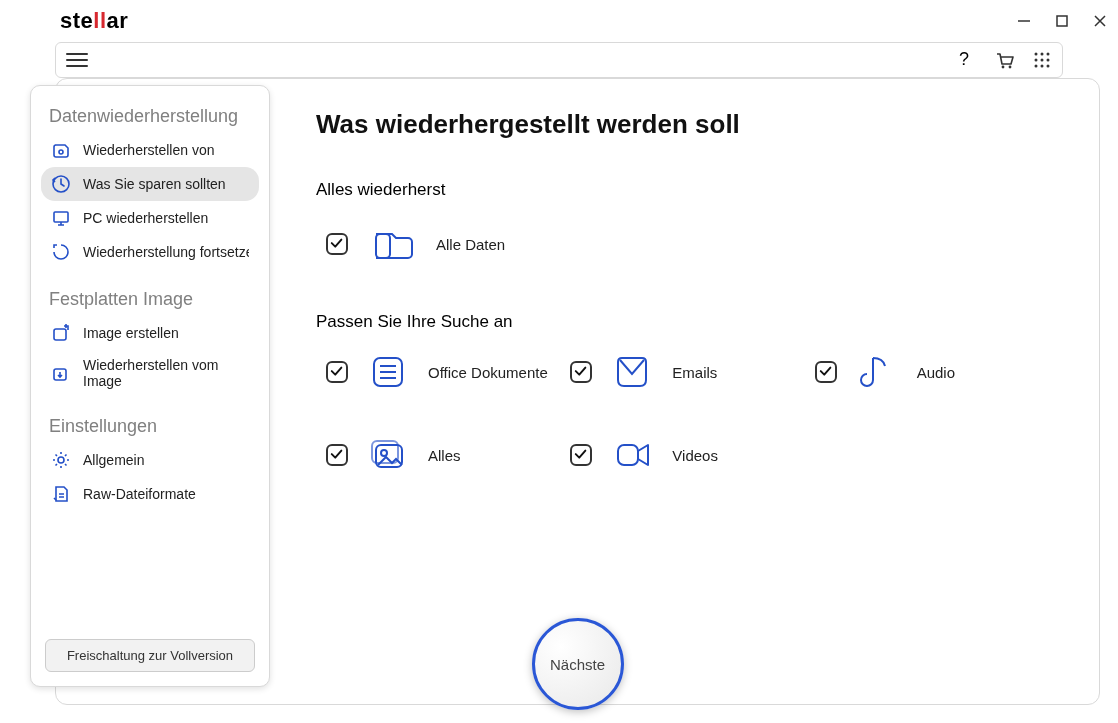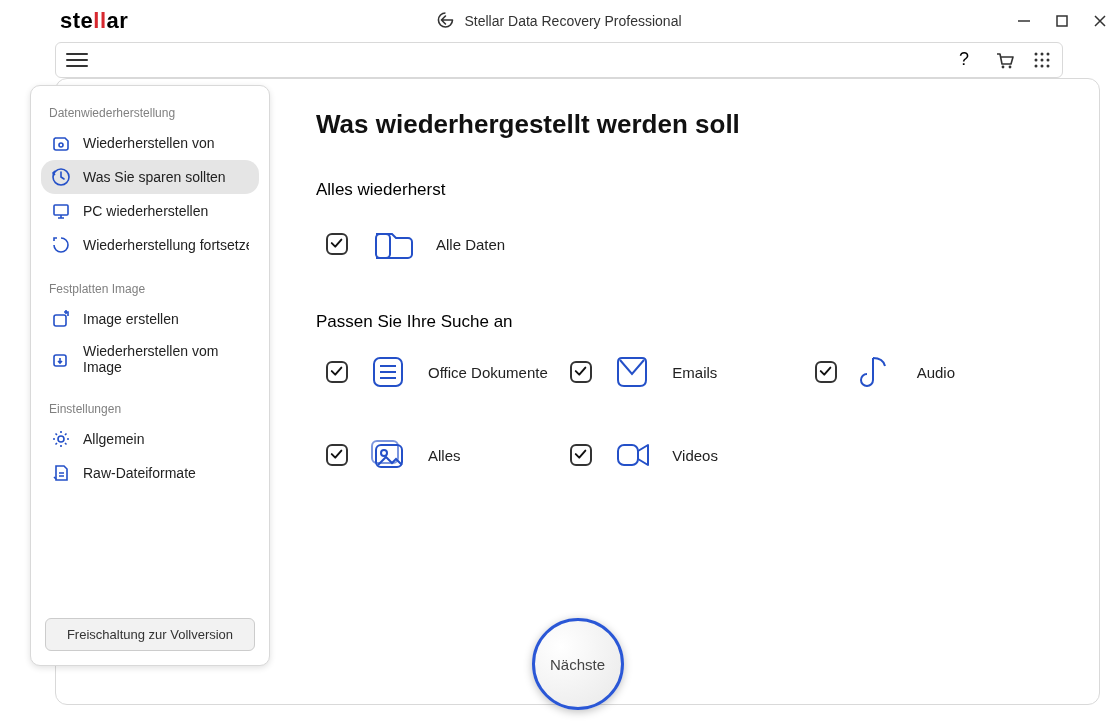--- a/index.html
+++ b/index.html
@@ -19,21 +19,21 @@
   .hamburger { width:22px; height:22px; cursor:pointer; display:flex; flex-direction:column; justify-content:center; gap:4px; }
   .hamburger span { display:block; height:2px; background:#333; border-radius:1px; }
   .toolbar-right { display:flex; align-items:center; gap:18px; }
   .toolbar-right .ticon { width:20px; height:20px; cursor:pointer; color:#333; display:flex; align-items:center; justify-content:center;}
 
   
   .mainframe { position:absolute; left:55px; right:18px; top:78px; bottom:18px; border:1px solid #d9d9d9; border-radius:12px; padding: 30px 40px 20px 260px; }
 
   
   .sidebar { position:absolute; left:30px; top:85px; width:240px; background:#fff; border:1px solid #d9d9d9; border-radius:10px; box-shadow: 0 2px 6px rgba(0,0,0,0.12); padding: 14px 10px 14px 10px; display:flex; flex-direction:column; }
-  .side-section-title { font-size:12px; color:#808080; padding: 6px 8px 6px 8px; }
+  .side-section-title { font-size:18px; color:#808080; padding: 6px 8px 6px 8px; }
   .side-item { display:flex; align-items:center; gap:12px; padding:7px 10px; border-radius:14px; font-size:14px; color:#222; cursor:pointer; }
   .side-item.active { background:#e5e5e5; }
   .side-item .sicon { width:20px; height:20px; display:flex; align-items:center; justify-content:center; color:#2450c8; flex-shrink:0;}
   .side-gap { height: 14px; }
   .side-spacer { flex:1; }
   .unlock-btn { margin: 8px 4px 0 4px; padding: 8px 10px; border:1px solid #ccc; border-radius:6px; background:#f2f2f2; font-size:13px; text-align:center; cursor:pointer; color:#333;}
 
   
   h1.page-title { font-size:26px; font-weight:600; color:#111; margin-bottom: 40px; }
   h2.section { font-size:17px; font-weight:500; color:#000000; margin-bottom: 18px; }
@@ -154,26 +154,20 @@
         <rect x="8" y="12" width="20" height="20" rx="6" fill="none" stroke="currentColor" stroke-width="2"></rect>
         <path d="M28 18 L38 12 V32 L28 26" fill="none" stroke="currentColor" stroke-width="2" stroke-linejoin="round"></path>
       </g>
   </defs>
 </svg>
 
 <div class="titlebar">
   <div class="logo">
     <span>ste</span><span class="red">ll</span><span>ar</span>
   </div>
-  <div class="title-center">
-    <span><svg viewBox="0 0 18 18">
-          <use href="#i-back"></use>
-        </svg></span>
-    <span>Stellar Data Recovery Professional</span>
-  </div>
   <div class="win-controls">
     <div class="win-btn">
         <svg viewBox="0 0 16 16">
           <use href="#i-minimize"></use>
         </svg>
       </div>
     <div class="win-btn">
         <svg viewBox="0 0 16 16">
           <use href="#i-maximize"></use>
         </svg>

